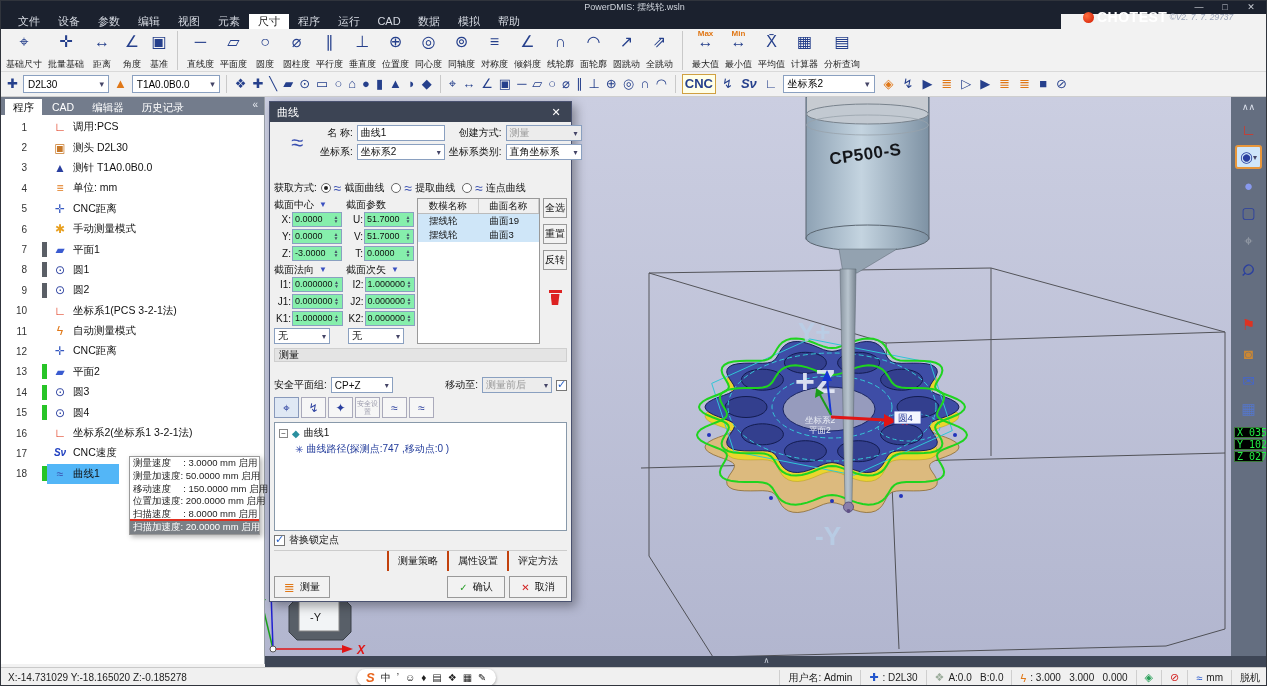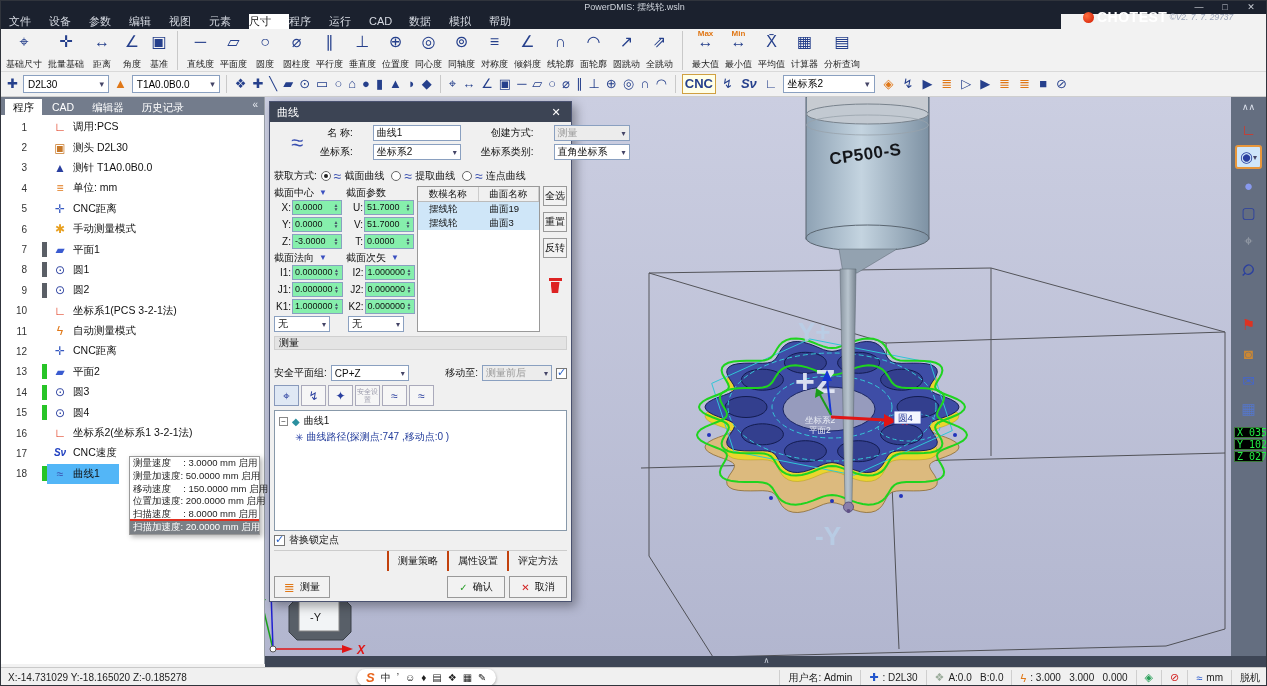--- a/index.html
+++ b/index.html
@@ -3,21 +3,21 @@
 <meta charset="utf-8">
 <style>
 *{margin:0;padding:0;box-sizing:border-box;font-family:"Liberation Sans","DejaVu Sans",sans-serif}
 #app{position:relative;width:1267px;height:686px;background:#f2f2f2;overflow:hidden;font-size:11px;border:1px solid #30343c}
 .abs{position:absolute}
 
 .titlebar{position:absolute;left:0;top:0;width:1267px;height:13px;background:#1b212e;color:#cfd4dc;font-size:9px;text-align:center;line-height:13px}
 .winbtns{position:absolute;right:4px;top:0;display:flex}
 .winbtns span{width:26px;text-align:center;color:#c8ccd4;font-size:9px;line-height:12px}
 .menubar{position:absolute;left:0;top:13px;width:1060px;height:15px;background:#1b212e;display:flex;padding-left:8px}
-.menu-item{width:40px;text-align:left;color:#d6dae2;font-size:11px;line-height:15px;cursor:default}
+.menu-item{width:40px;text-align:center;color:#d6dae2;font-size:11px;line-height:15px;cursor:default}
 .menu-item.active{background:#fff;color:#111}
 .brand{position:absolute;top:6px;left:1082px;height:20px;display:flex;align-items:center;color:#fff;z-index:2}
 .brand .dot{width:11px;height:11px;border-radius:50%;background:radial-gradient(circle at 35% 35%,#ff7040,#d21800);margin-right:3px}
 .brand b{font-size:14px;letter-spacing:.5px}
 .brand i{font-size:8.5px;color:#9aa4b8;margin-left:2px}
 
 .tb1{position:absolute;left:0;top:28px;width:1267px;height:43px;background:#f2f2f2;border-bottom:1px solid #d9d9d9;display:flex;align-items:flex-start;padding:2px 0 0 2px}
 .tb1i{min-width:30px;padding:0 3px;height:39px;display:flex;flex-direction:column;align-items:center;justify-content:space-between;position:relative;cursor:default}
 .tb1i .g{font-size:16px;color:#26408c;line-height:22px;height:22px}
 .tb1i .lbl{font-size:9px;color:#222;line-height:11px;white-space:nowrap}
@@ -51,27 +51,27 @@
 .tt-line{padding:0 3px;height:12.8px;line-height:12.8px;white-space:nowrap;color:#222;font-size:9.5px}
 .tt-line.u{border-bottom:2px solid #e03020}
 .tt-line.hov{background:#7b8086;color:#fff}
 
 .dlg{position:absolute;left:268px;top:100px;width:303px;height:501px;background:#f0f0f0;border:1px solid #4a5270;box-shadow:4px 4px 10px rgba(0,0,0,.35);z-index:40;display:flex;flex-direction:column}
 .dlg-t{height:20px;background:#3c4454;color:#fff;display:flex;align-items:center;padding:0 7px;font-size:11px;flex:none}
 .dlg-x{margin-left:auto;width:16px;text-align:center;font-size:11px;cursor:default}
 .dlg-b{flex:1;display:flex;flex-direction:column;padding:3px 4px 2px;gap:2px;font-size:10px;color:#111;min-height:0}
 .frow{display:flex;align-items:center}
 .curve-big{font-size:22px;color:#3a50b0;width:46px;text-align:center;flex:none}
-.fg{flex:1;display:grid;grid-template-columns:auto 88px auto 76px;gap:3px 20px;align-items:center}
+.fg{flex:1;display:grid;grid-template-columns:auto 88px auto 76px;gap:3px 4px;align-items:center}
 .fg .k{text-align:right;white-space:nowrap}
 .inp{height:16px;background:#fff;border:1px solid #8aa0c0;padding:0 3px;line-height:14px}
 .sel{height:16px;background:#fff;border:1px solid #8aa0c0;display:flex;align-items:center;padding:0 3px;white-space:nowrap}
 .sel::after{content:"▾";margin-left:auto;color:#446;font-size:8px}
 .sel.dis{background:#ececec;color:#999}
-.acq{display:flex;align-items:center;gap:4px;margin-top:7px}
+.acq{display:flex;align-items:center;gap:4px;margin-top:19px}
 .acq-opt{display:flex;align-items:center;gap:3px}
 .rad{width:10px;height:10px;border-radius:50%;border:1px solid #666;background:#fff;position:relative;display:inline-block;flex:none}
 .rad.on::after{content:"";position:absolute;inset:2px;border-radius:50%;background:#222}
 .ci{font-size:14px;color:#3a50b0;line-height:14px}
 .ghdr{height:14px;background:#e4e4e4;border:1px solid #cfcfcf;line-height:12px;padding-left:4px;margin-top:2px;flex:none}
 .strow{display:flex;align-items:center;gap:4px}
 .autobtn{margin-left:auto;width:136px;height:20px;background:#f4f4f4;border:1px solid #999;text-align:center;line-height:18px;cursor:default}
 .parea{display:flex;gap:3px;margin-top:1px}
 .pleft{width:140px;flex:none}
 .pgrid{display:grid;grid-template-columns:1fr 1fr;gap:1px 4px}
@@ -849,21 +849,21 @@
         <div class="pbtns">
           <span style="display:contents">
             
           <span class="sbtn">全选</span><span class="sbtn">重置</span><span class="sbtn">反转</span></span>
           <span class="trash"></span>
         </div>
       </div>
       <div class="ghdr">测量</div>
       <div class="saferow">
         <span>安全平面组:</span>
-        <span class="sel" style="width:78px">
+        <span class="sel" style="width:62px">
             <i style="font-style:normal">CP+Z</i>
           </span>
         <span style="flex:1"></span>
         <span>移动至:</span>
         <span class="sel dis" style="width:70px">
             <i style="font-style:normal">测量前后</i>
           </span>
         <span class="cb on"></span>
       </div>
       <div class="itbar">

